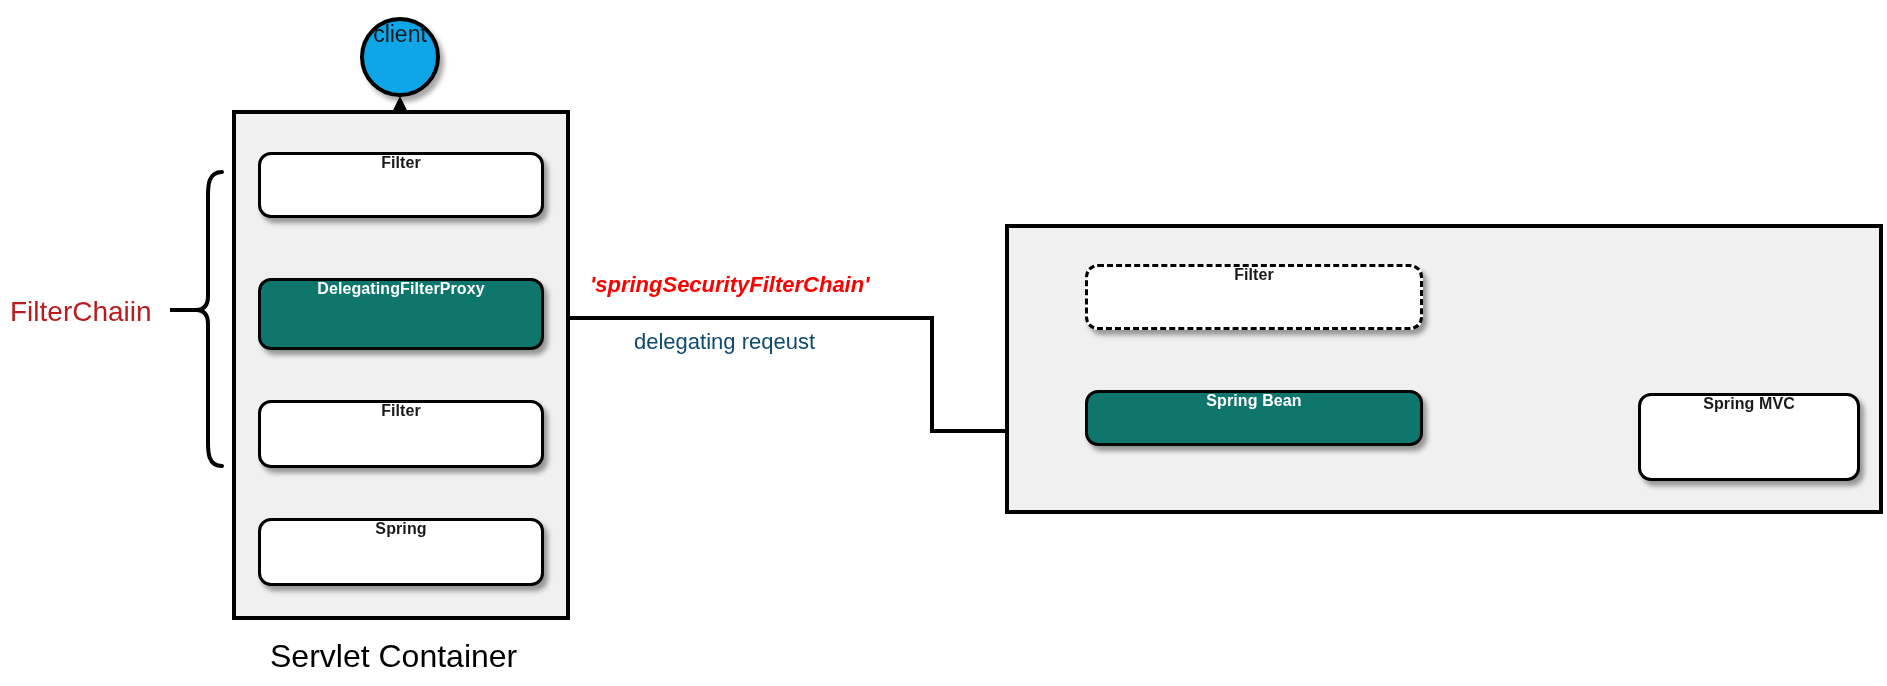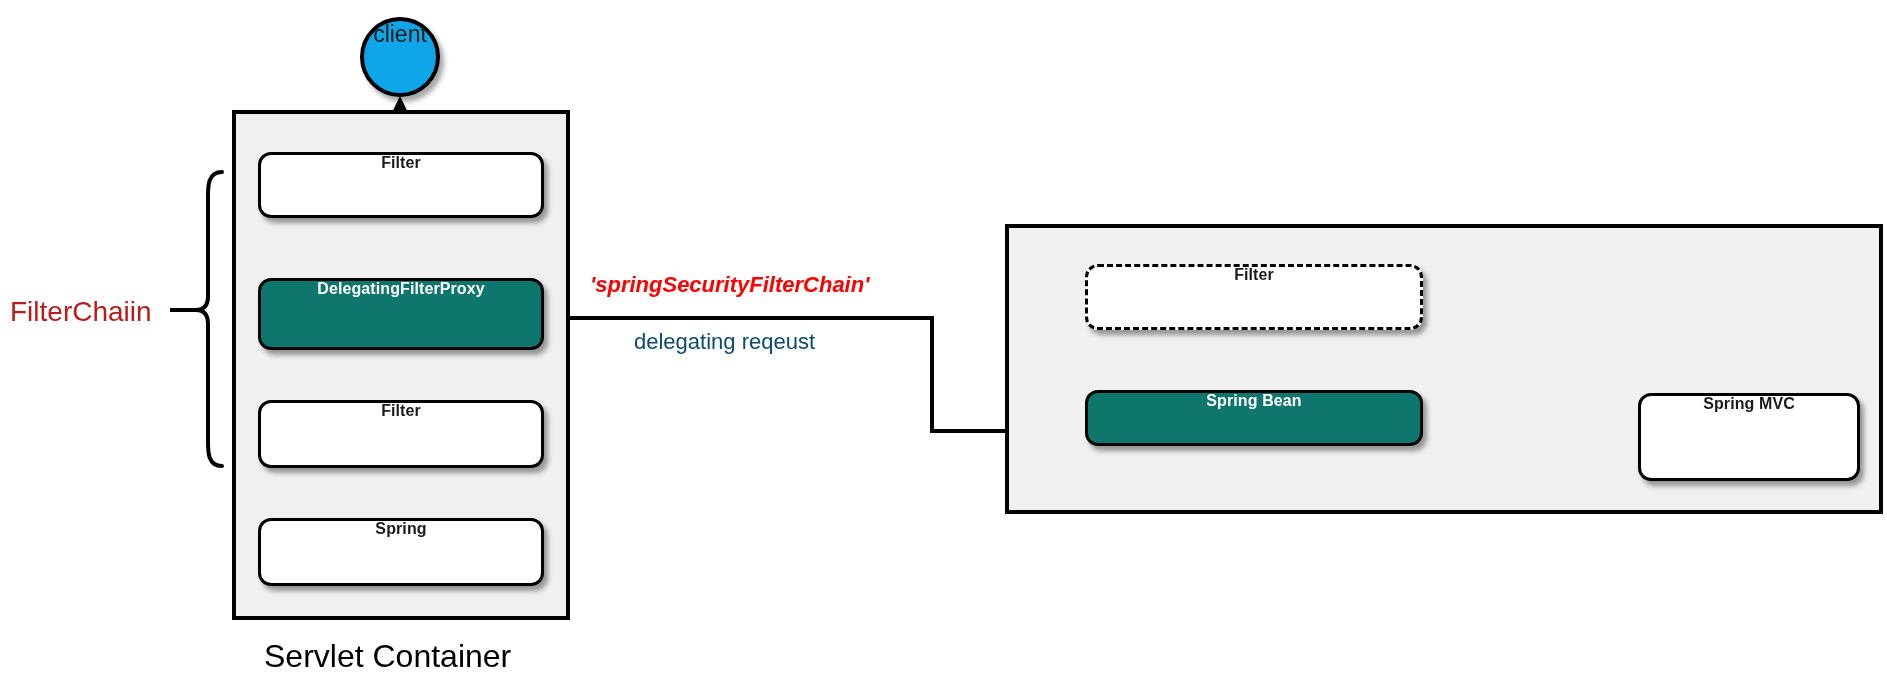--- a/index.html
+++ b/index.html
@@ -174,21 +174,21 @@
   <div class="node light" style="left:258px; top:400px; width:286px; height:68px;">
     <span>Filter</span>
   </div>
 
   <div class="node light" style="left:258px; top:518px; width:286px; height:68px;">
     <span>Spring</span>
   </div>
 
   <div class="side-label" style="left:10px; top:296px;">FilterChaiin</div>
 
-  <div class="caption" style="left:264px; top:638px;text-align:right;">Servlet Container</div>
+  <div class="caption" style="left:270px; top:638px;text-align:right;">Servlet Container</div>
 
   <div class="edge-label accent" style="left:590px; top:264px;margin-top:8px;">'springSecurityFilterChain'</div>
 
   <div class="edge-label" style="left:634px; top:329px;">delegating reqeust</div>
 
   <div class="container-box" style="left:1005px; top:224px; width:878px; height:290px;"></div>
 
   <div class="node dashed" style="left:1085px; top:264px; width:338px; height:66px;">
     <span>Filter</span>
   </div>

